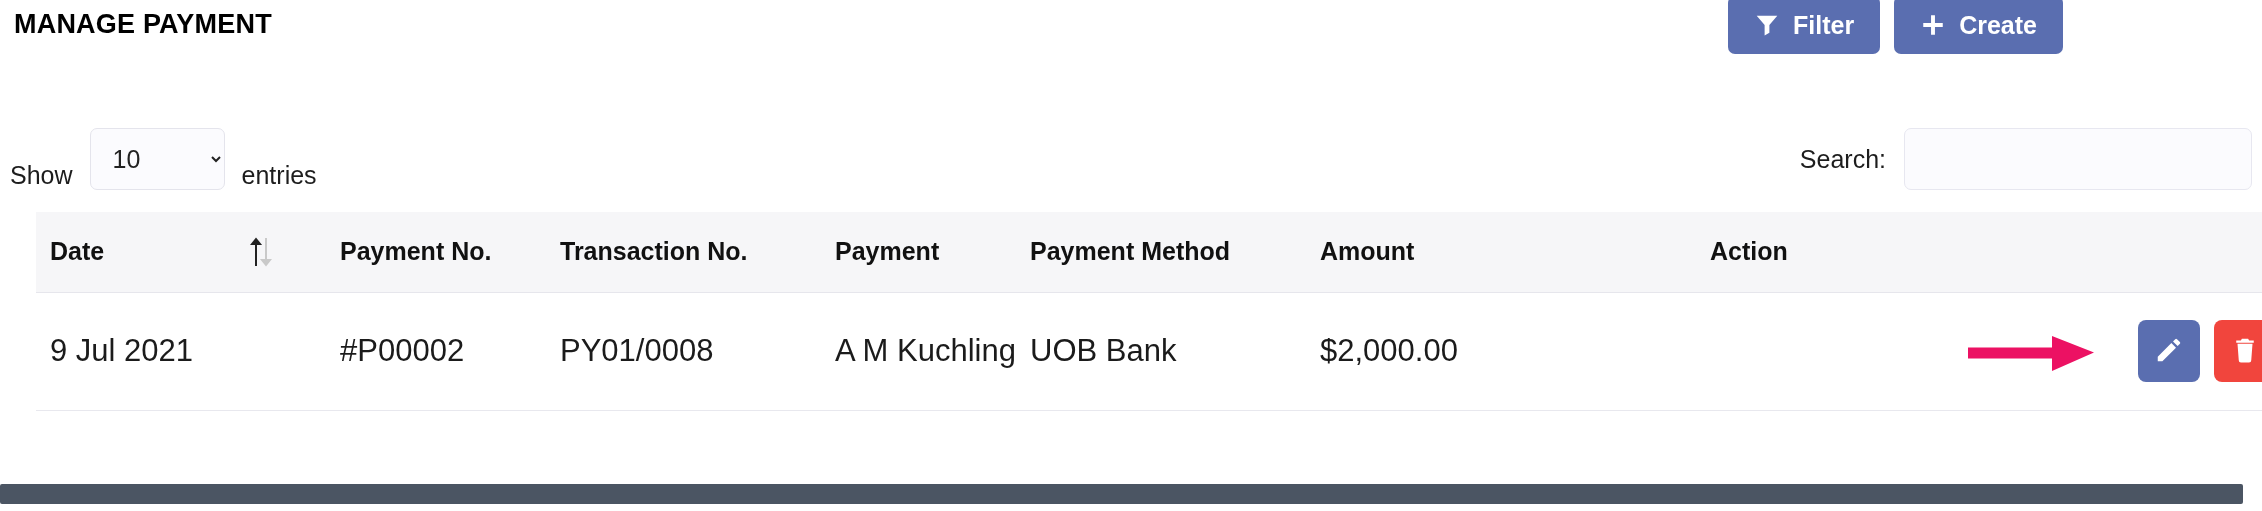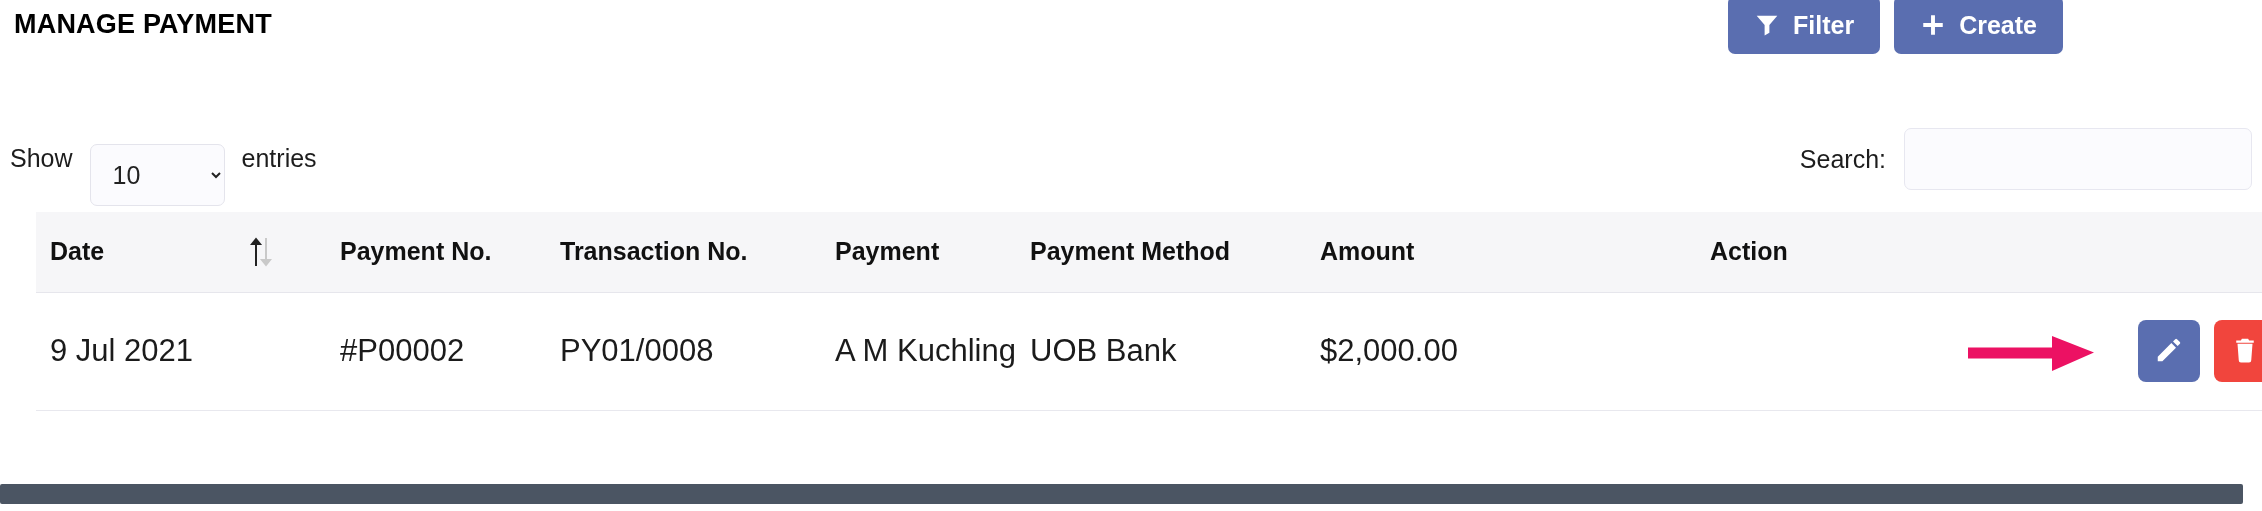--- a/index.html
+++ b/index.html
@@ -61,23 +61,23 @@
 
   
   .controls {
     position: absolute;
     left: 0; top: 128px;
     width: 2262px;
     height: 64px;
   }
   .show-group {
     position: absolute;
-    left: 10px; top: 16px;
-    display: flex;
-    align-items: flex-start;
+    left: 10px; top: 0;
+    display: flex;
+    align-items: flex-end;
     gap: 17px;
     font-size: 25px;
     color: #1d1d1d;
   }
   .len-select {
     width: 135px;
     height: 62px;
     border: 1px solid #e4e4ec;
     border-radius: 7px;
     background: #fbfbfe;

